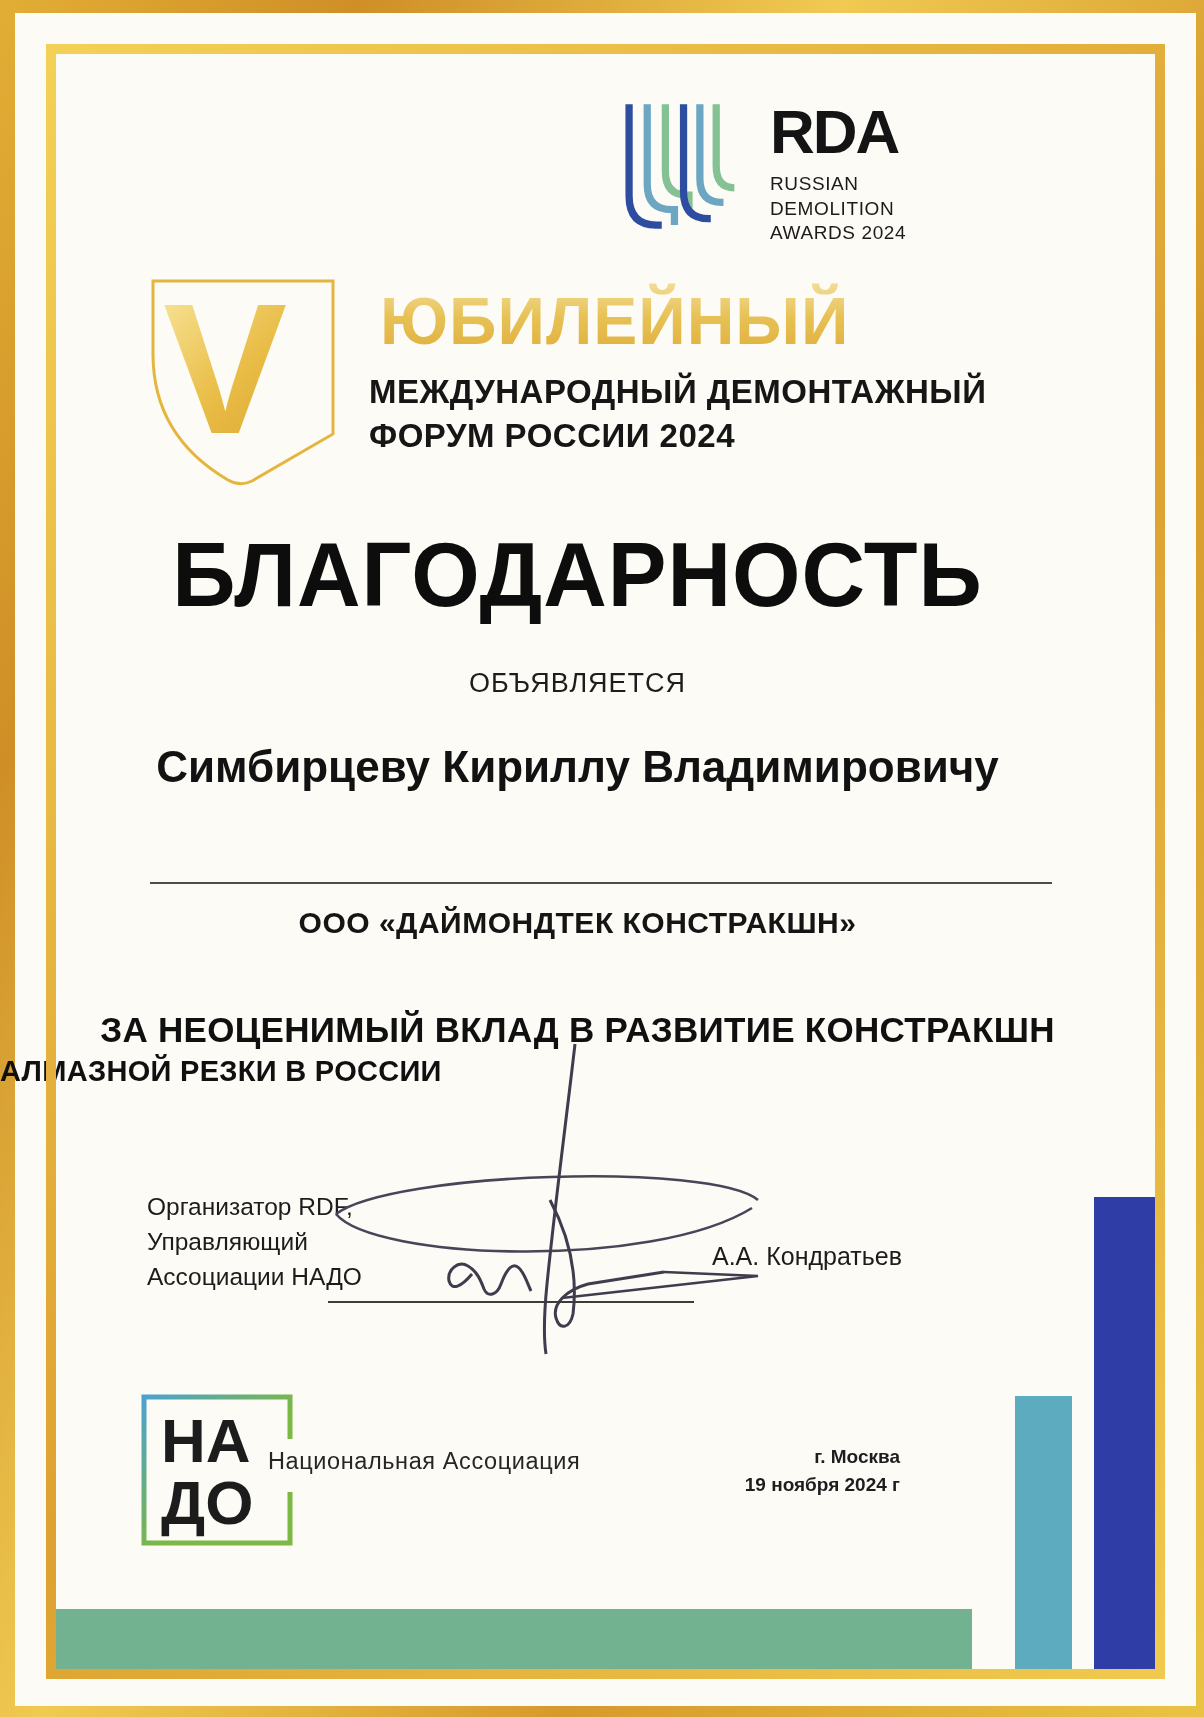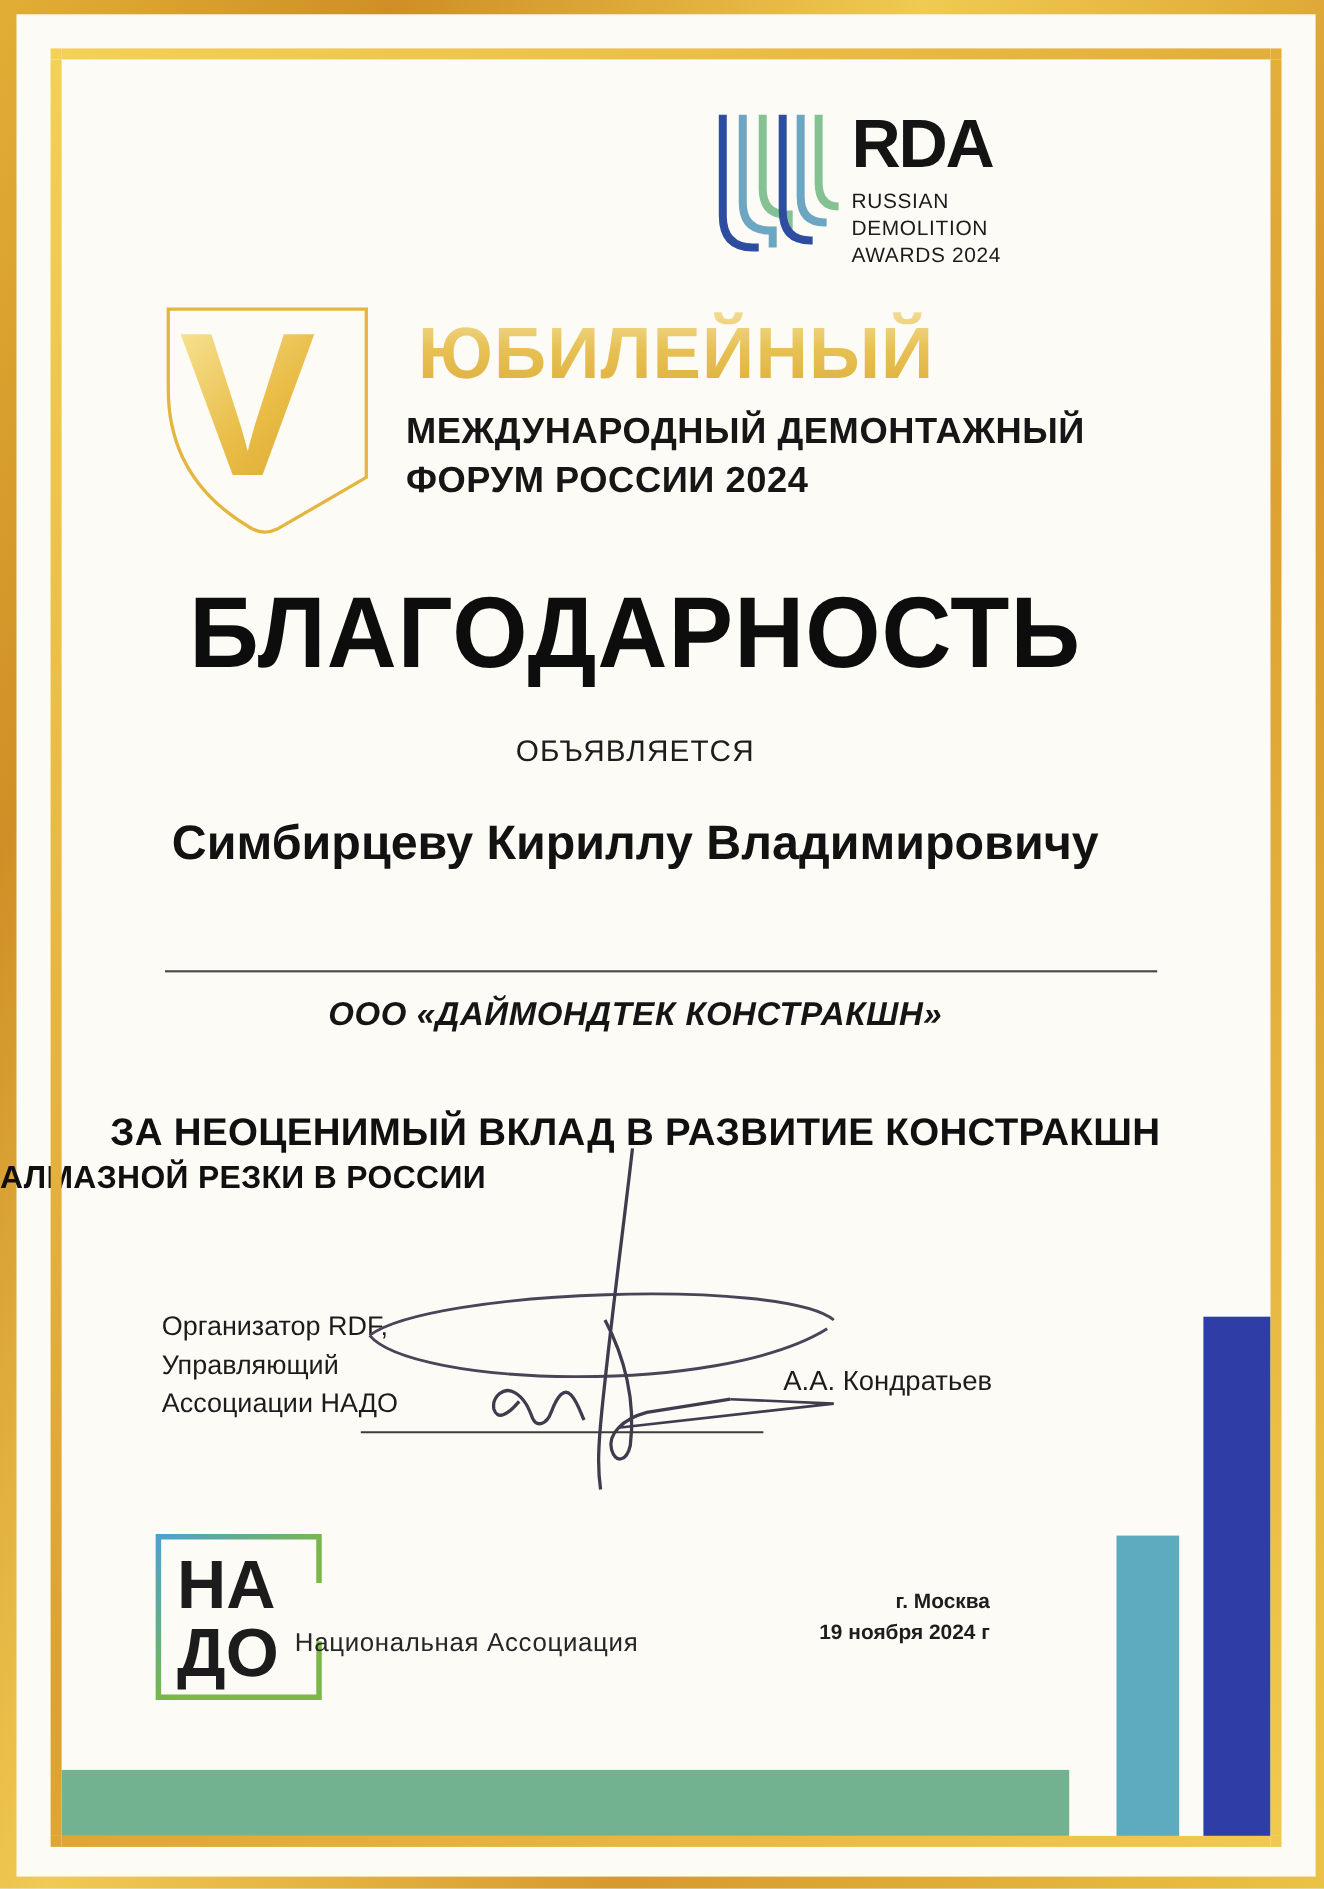--- a/index.html
+++ b/index.html
@@ -16,21 +16,21 @@
     background:#fcfbf6;
   }
   .inner-frame {
     position:absolute; top:44px; left:46px; right:39px; bottom:38px;
     border:10px solid #e7bb3a;
     border-image:linear-gradient(135deg,#f3d056,#ddA231 55%,#f0c94e) 1;
     pointer-events:none; z-index:3;
   }
 
   
-  .rda { position:absolute; left:648px; top:95px; display:flex; z-index:2; }
+  .rda { position:absolute; left:620px; top:95px; display:flex; z-index:2;gap:24px; }
   .rda-mark { width:118px; height:152px; }
   .rda-text { margin-left:8px; padding-top:8px; }
   .rda-acronym { font-size:62px; font-weight:900; letter-spacing:-2px; color:#141414; line-height:0.95; }
   .rda-sub { margin-top:10px; font-size:19px; font-weight:400; letter-spacing:0.6px; color:#1b1b1b; line-height:1.3; }
 
   
   .v-emblem { position:absolute; left:148px; top:276px; width:190px; height:212px; z-index:2; }
   .v-letter {
     position:absolute; left:163px; top:276px; font-size:186px; line-height:1; font-weight:800;
     background:linear-gradient(135deg,#f6e08e 10%,#e9bd47 55%,#d9a52f);
@@ -46,35 +46,35 @@
 
   
   .title { position:absolute; left:0; right:49px; top:524px; text-align:center;
            font-size:88px; font-weight:900; letter-spacing:1px; color:#0d0d0d; transform:scaleY(1.04); }
   .announce { position:absolute; left:0; right:49px; top:668px; text-align:center;
               font-size:27px; font-weight:500; letter-spacing:1px; color:#1d1d1d; }
   .recipient { position:absolute; left:0; right:49px; top:742px; text-align:center;
                font-size:44px; font-weight:700; color:#121212; }
   .rule { position:absolute; left:150px; right:152px; top:882px; height:2px; background:#4c4c4c; }
   .company { position:absolute; left:0; right:49px; top:906px; text-align:center;
-             font-size:30px; font-weight:600; letter-spacing:0.5px; color:#151515;font-style:italic; }
+             font-size:30px; font-weight:600; letter-spacing:0.5px; color:#151515; }
   .reason1 { position:absolute; left:0; right:49px; top:1010px; text-align:center;
              font-size:35px; font-weight:800; letter-spacing:0.3px; color:#101010; }
   .reason2 { position:absolute; left:0; right:39px; top:1055px; text-align:left;
              font-size:29px; font-weight:800; letter-spacing:0.3px; color:#101010; }
 
   
   .roles { position:absolute; left:147px; top:1190px; font-size:24.5px; font-weight:500;
            color:#1c1c1c; line-height:1.42; }
   .signature { position:absolute; left:322px; top:1022px; width:452px; height:336px; z-index:2; }
   .signer-name { position:absolute; left:712px; top:1242px; font-size:25px; font-weight:500; color:#1c1c1c; }
 
   
   .nado { position:absolute; left:139px; top:1392px; width:156px; height:156px; }
-  .assoc { position:absolute; left:268px; top:1476px; font-size:23.5px; font-weight:500;
+  .assoc { position:absolute; left:268px; top:1444px; font-size:23.5px; font-weight:500;
            letter-spacing:0.6px; color:#262626; line-height:1.5; }
 
   
   .placedate { position:absolute; left:560px; top:1443px; width:340px; text-align:right;
                font-size:19px; font-weight:700; color:#1d1d1d; line-height:1.45; }
 
   
   .bar { position:absolute; z-index:2; }
   .bar-green { left:56px;  bottom:48px; width:916px; height:60px;  background:#72b290; }
   .bar-teal  { left:1015px; bottom:48px; width:57px; height:273px; background:#5cabbe; }

